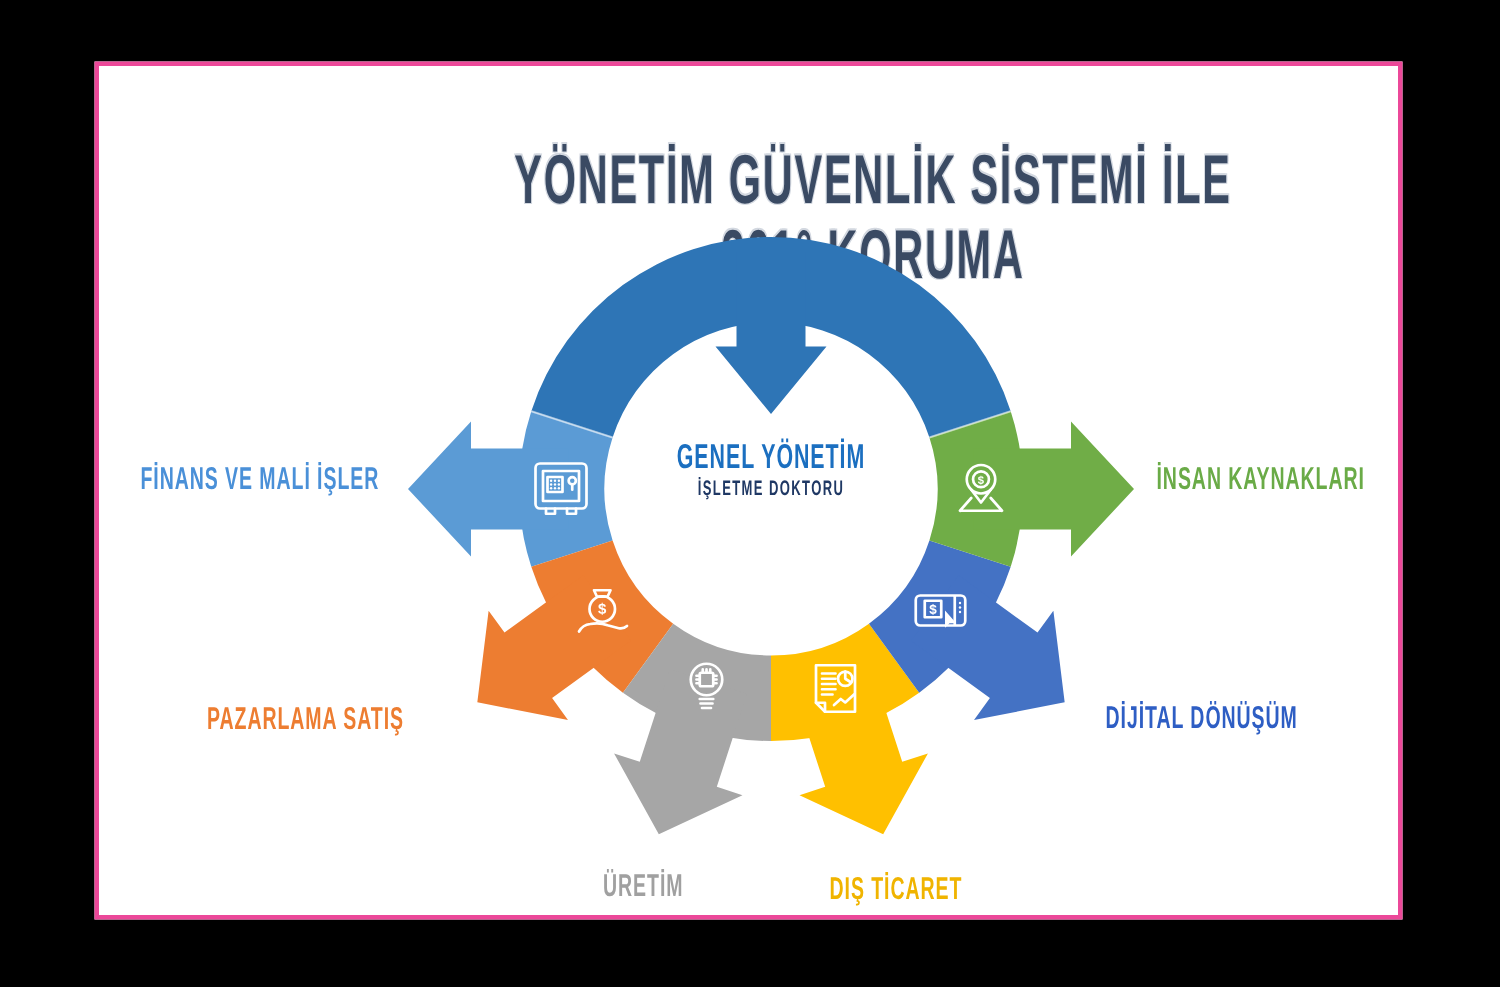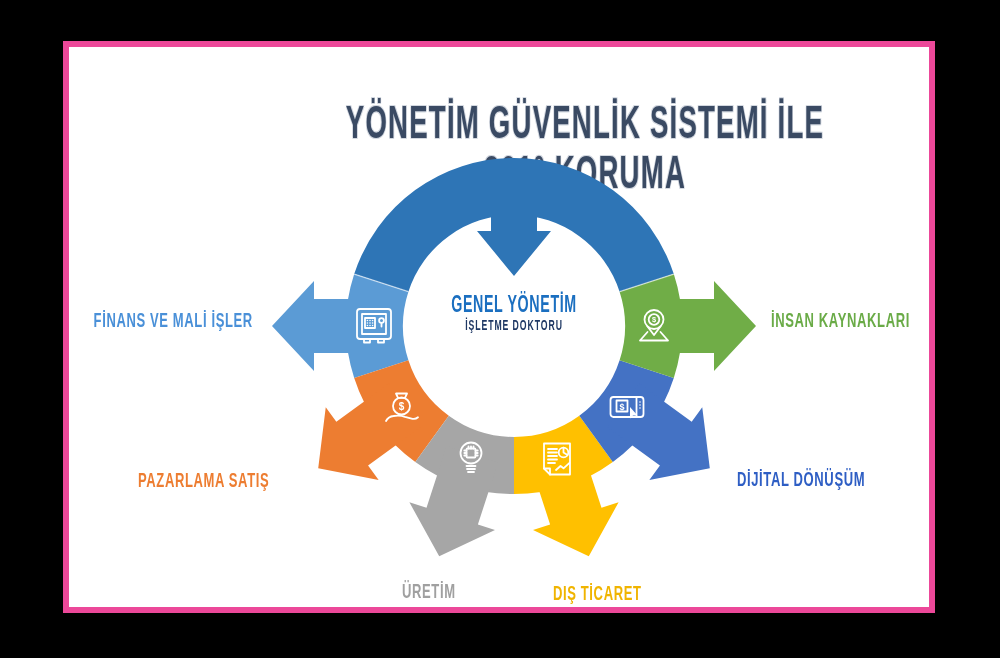--- a/index.html
+++ b/index.html
@@ -1,19 +1,19 @@
 <!DOCTYPE html>
 <html><head>
 <meta charset="utf-8">
 <style>
   html,body{margin:0;padding:0;background:#000;}
   .canvas{position:relative;width:1000px;height:658px;background:#000;overflow:hidden;
           font-family:"Liberation Sans","DejaVu Sans",sans-serif;}
   .card{position:absolute;left:63px;top:41px;width:872px;height:572px;background:#fff;
-        border:6px solid #ec4899;box-sizing:border-box;}
+        border:3px solid #ec4899;box-sizing:border-box;}
   .title-block{position:absolute;left:0;top:50px;width:1000px;padding-left:32px;box-sizing:border-box;text-align:center;}
   .title-line{font-weight:bold;font-size:46px;line-height:50px;letter-spacing:2px;white-space:nowrap;
               transform:scaleX(0.6);transform-origin:50% 50%;
               text-shadow:1px 1px 0 #d3d8e0,-1px -1px 0 #d3d8e0,1px -1px 0 #d3d8e0,-1px 1px 0 #d3d8e0;}
   .diagram-svg{position:absolute;left:0;top:0;}
   .side-label{position:absolute;font-weight:bold;font-size:21px;line-height:26px;letter-spacing:1px;white-space:nowrap;}
   .ctr{position:absolute;left:354px;width:320px;text-align:center;white-space:nowrap;}
   .ctr-title{top:292px;font-weight:bold;font-size:23px;line-height:24px;letter-spacing:1px;transform:scaleX(0.62);}
   .ctr-sub{top:318px;font-weight:bold;font-size:14px;line-height:15px;letter-spacing:1.5px;transform:scaleX(0.62);}
   .o-left{transform:scaleX(0.62);transform-origin:left center;}

